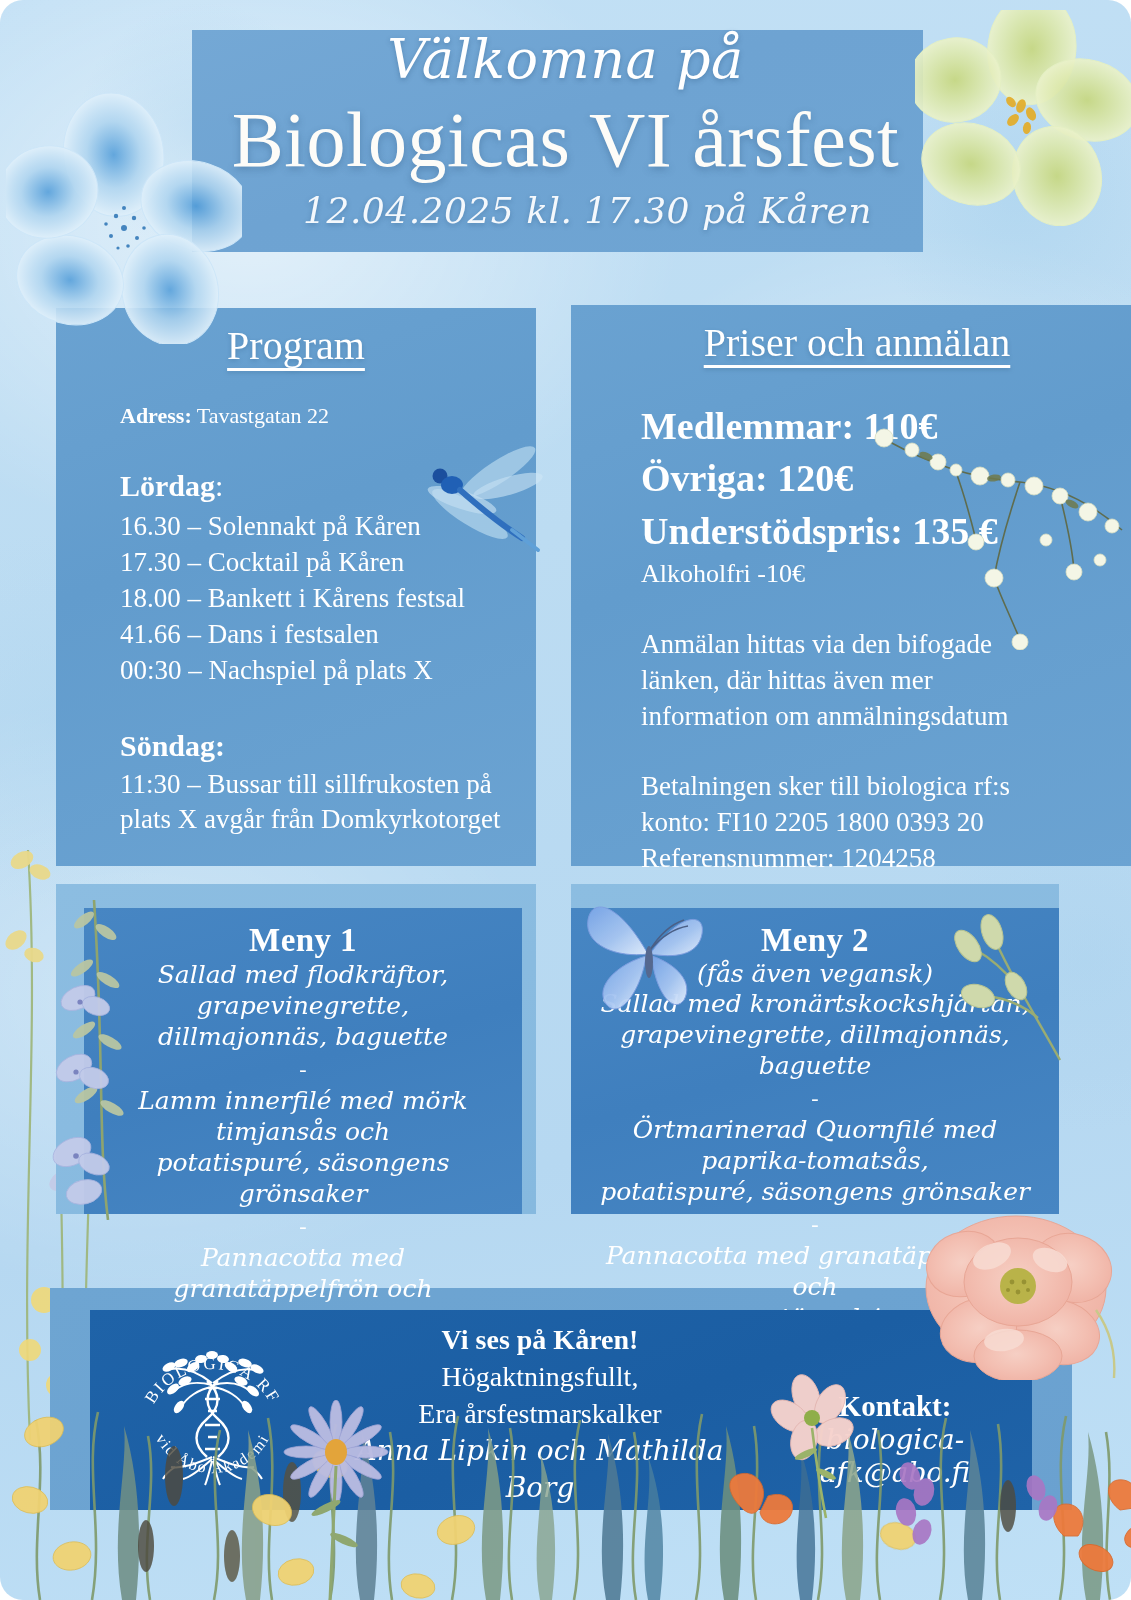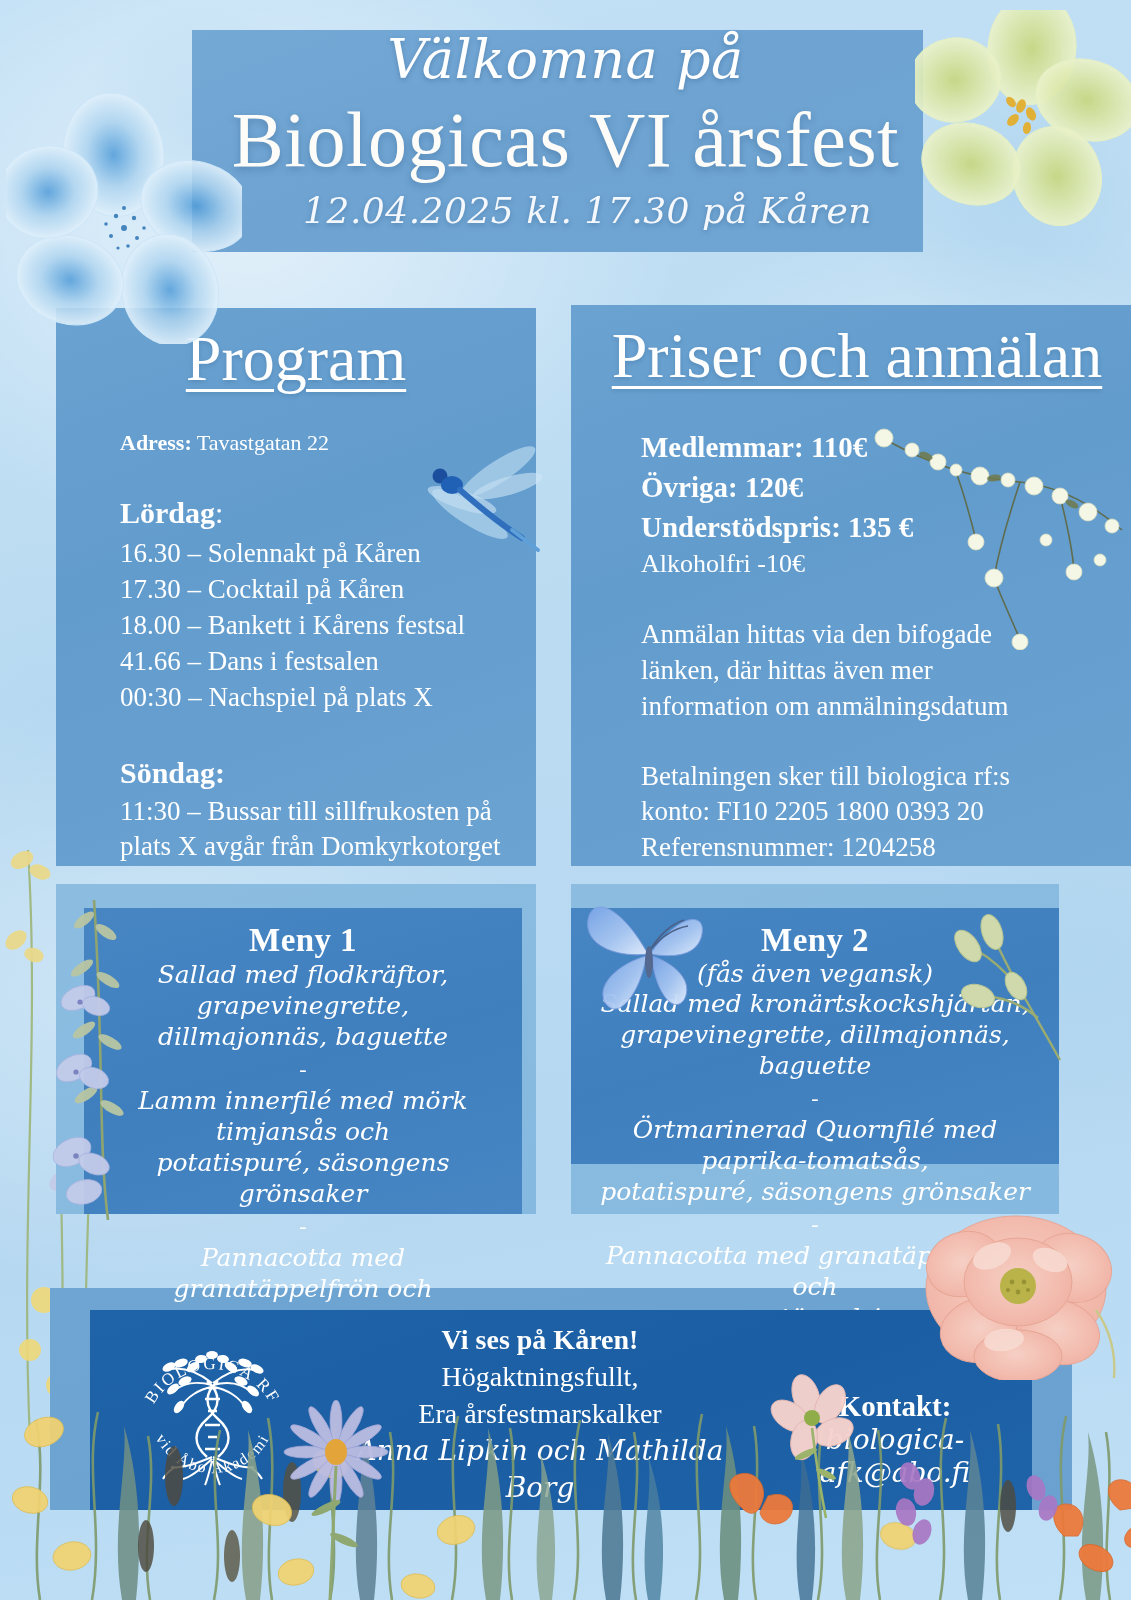--- a/index.html
+++ b/index.html
@@ -11,20 +11,21 @@
     position: relative;
     width: 1131px;
     height: 1600px;
     overflow: hidden;
     font-family: "Liberation Serif", serif;
     background:
       radial-gradient(ellipse 700px 520px at 22% 14%, rgba(255,255,255,0.55) 0%, rgba(255,255,255,0) 62%),
       radial-gradient(ellipse 560px 420px at 82% 30%, rgba(255,255,255,0.40) 0%, rgba(255,255,255,0) 60%),
       radial-gradient(ellipse 620px 460px at 12% 62%, rgba(255,255,255,0.30) 0%, rgba(255,255,255,0) 65%),
       linear-gradient(170deg, #c2e0f5 0%, #bcdcf2 35%, #b6d8f1 70%, #bfe0f6 100%);
+    border-radius: 23px;
   }
 
   
   .wash {
     position: absolute;
     inset: 0;
     pointer-events: none;
     background:
       radial-gradient(circle 180px at 18% 8%, rgba(160,205,235,0.35), rgba(160,205,235,0) 70%),
       radial-gradient(circle 220px at 90% 12%, rgba(150,200,232,0.30), rgba(150,200,232,0) 70%),
@@ -87,21 +88,21 @@
     position: absolute;
     background: linear-gradient(160deg, #6aa2d1 0%, #629ccd 40%, #6ba3d2 100%);
     color: #ffffff;
     z-index: 4;
   }
   .panel-program { left: 56px;  top: 308px; width: 480px; height: 558px; }
   .panel-priser  { left: 571px; top: 305px; width: 572px; height: 561px; }
 
   .panel-heading {
     text-align: center;
-    font-size: 64px;
+    font-size: 40px;
     margin-top: 14px;
     color: #ffffff;
     text-decoration: underline;
     text-underline-offset: 9px;
     text-decoration-thickness: 3px;
     text-shadow: 0 2px 4px rgba(35,75,115,0.25);
   }
 
   .panel-body { padding: 0 26px; }
 
@@ -133,21 +134,21 @@
   .sunday-note {
     font-size: 27px;
     line-height: 1.33;
     padding-left: 38px;
     margin-top: 4px;
   }
 
   
   .price-list { margin-top: 34px; padding-left: 44px; }
   .price-big {
-    font-size: 29px;
+    font-size: 38px;
     font-weight: bold;
     line-height: 1.38;
   }
   .price-small {
     font-size: 26px;
     line-height: 1.3;
     margin-top: 0;
   }
   .para {
     font-size: 27px;
@@ -166,21 +167,21 @@
   .menu-frame-1 { left: 56px;  top: 884px; width: 480px; height: 330px; }
   .menu-frame-2 { left: 571px; top: 884px; width: 488px; height: 330px; }
 
   .menu-inner {
     position: absolute;
     background: linear-gradient(165deg, #4786c3 0%, #3f7fbe 50%, #4786c3 100%);
     color: #ffffff;
     z-index: 4;
   }
   .menu-inner-1 { left: 84px;  top: 908px; width: 438px; height: 306px; }
-  .menu-inner-2 { left: 571px; top: 908px; width: 488px; height: 256px; }
+  .menu-inner-2 { left: 571px; top: 908px; width: 488px; height: 306px; }
 
   .menu-title {
     text-align: center;
     font-size: 33px;
     font-weight: bold;
     margin-top: 14px;
     letter-spacing: 0.4px;
   }
   .menu-sub {
     text-align: center;

